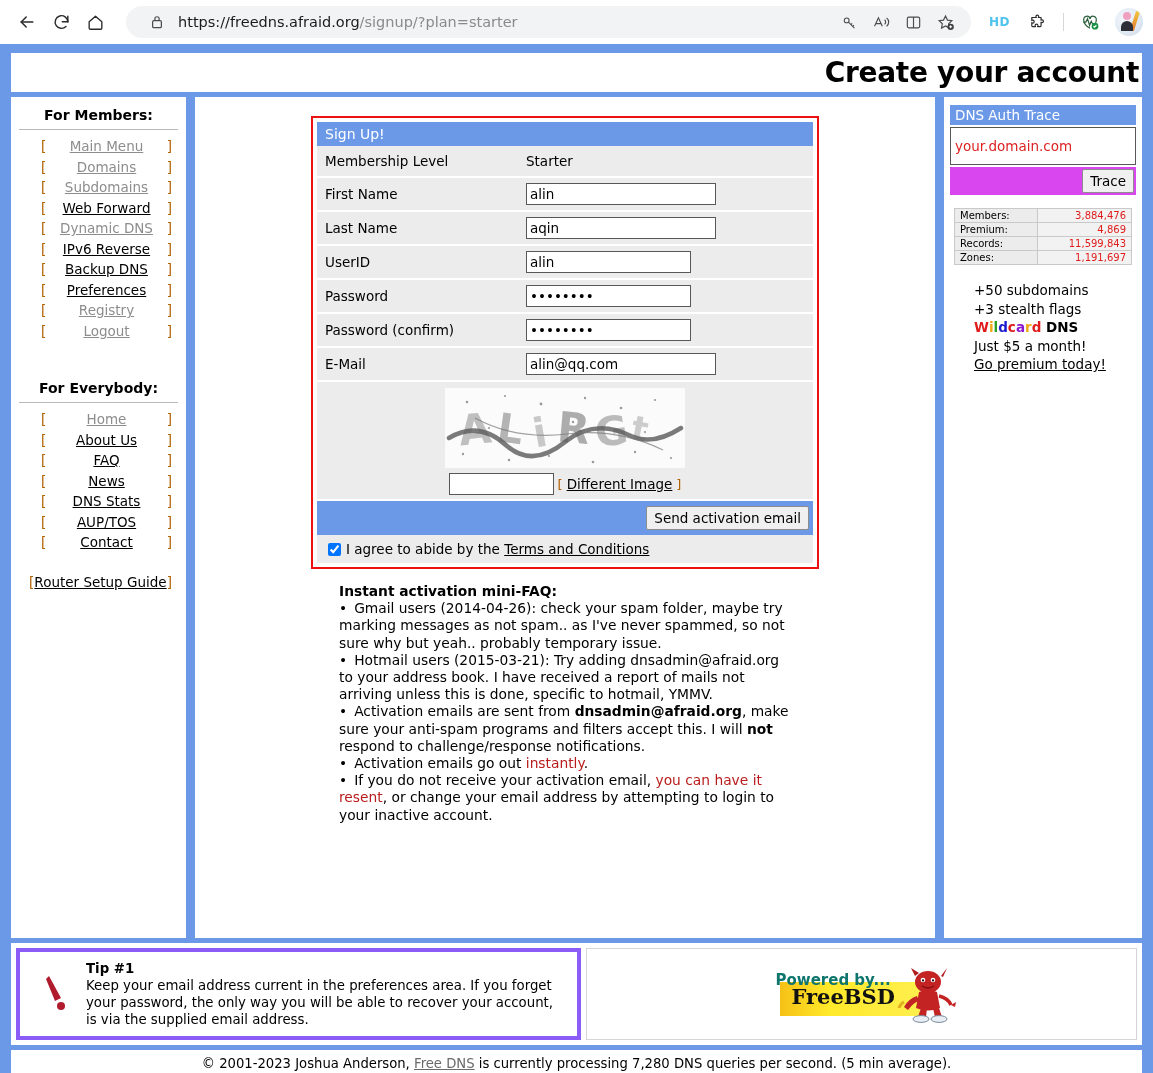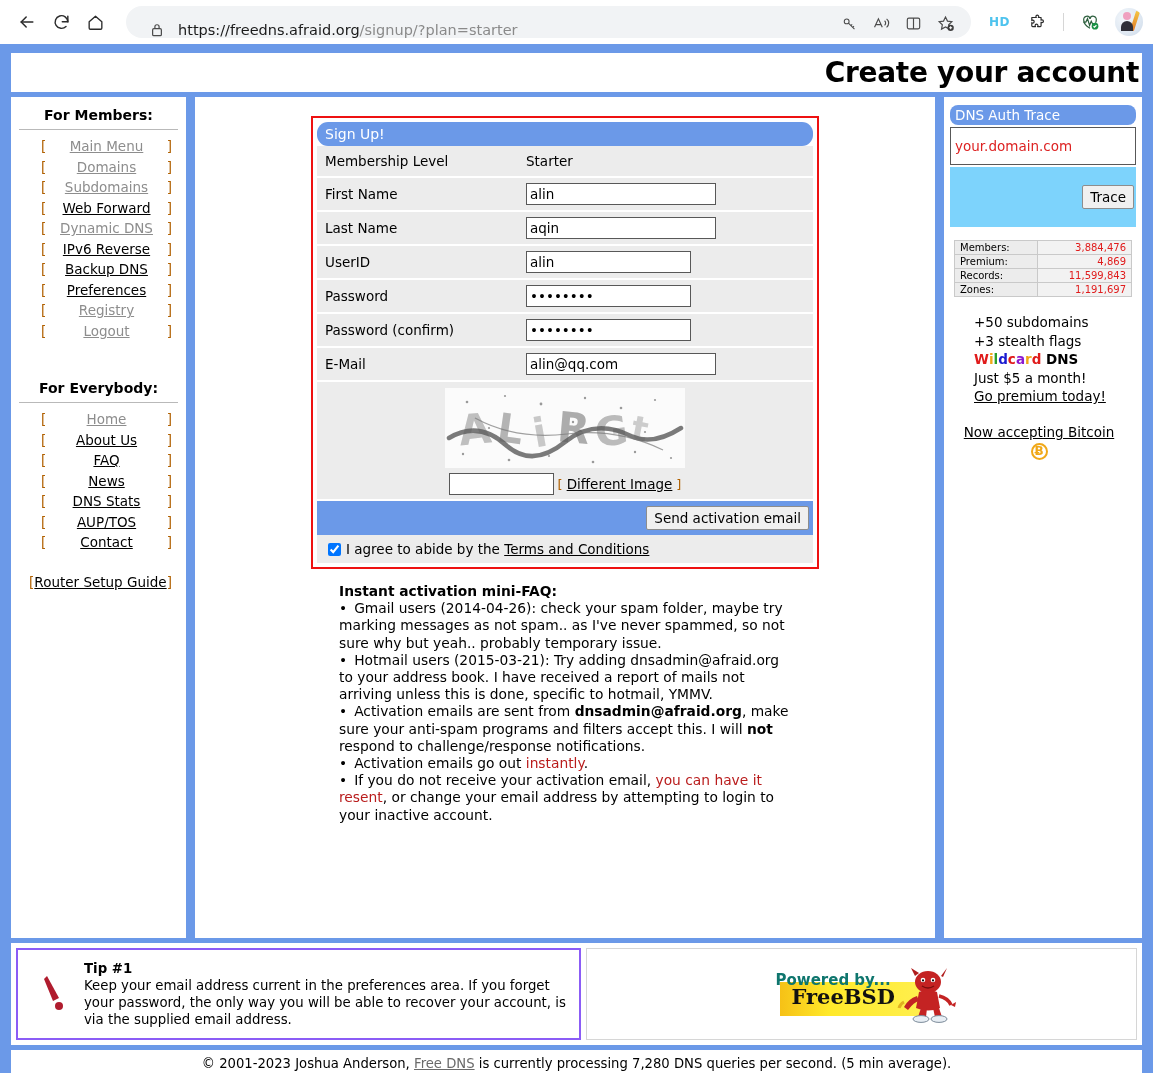--- a/index.html
+++ b/index.html
@@ -31,21 +31,21 @@
     flex: 0 0 auto;
   }
   .nav-btn svg { display: block; }
   .url-wrap {
     flex: 1 1 auto;
     height: 32px;
     margin: 0 6px 0 14px;
     background: #f1f3f5;
     border-radius: 16px;
     display: flex;
-    align-items: flex-end;
+    align-items: center;
     padding: 0 10px;
     box-sizing: border-box;
     min-width: 0;
   }
   .url-lock { margin: 0 14px 0 14px; display:flex; align-items:center; color:#4b4b4b;}
   .url-text {
     font-family: "DejaVu Sans", "Liberation Sans", sans-serif;
     font-size: 14.5px;
     color: #1b1b1b;
     white-space: nowrap;
@@ -171,21 +171,20 @@
     padding: 4px;
     background: #fff;
   }
   table.signup { border-collapse: collapse; width: 100%; background: #fff; }
   table.signup td { padding: 0; }
   .su-head {
     background: #6b99e8;
     color: #ffffff;
     font-size: 14px;
     padding: 4px 8px !important;
-    border-radius: 11px;
   }
   .su-label {
     background: #ececec;
     padding: 7px 0 7px 8px !important;
     width: 198px;
     font-size: 13.5px;
     border-bottom: 2px solid #ffffff;
   }
   .su-value {
     background: #ececec;
@@ -269,38 +268,37 @@
     flex: 0 0 198px;
     background: #ffffff;
     box-sizing: border-box;
     padding: 8px 6px 0 6px;
   }
   .trace-head {
     background: #6b99e8;
     color: #fff;
     font-size: 13.5px;
     padding: 2px 5px;
-    border-radius: 8px;
   }
   .trace-input-wrap { padding: 2px 0; }
   input.trace-input {
     width: 100%;
     box-sizing: border-box;
     font-family: "DejaVu Sans", "Liberation Sans", sans-serif;
     font-size: 13.5px;
     color: #dd2222;
     border: 1px solid #585858;
     padding: 18px 4px;
     height: 23px;
     outline: none;
   }
   .trace-bar {
-    background: #7dd3fc;
+    background: #d946ef;
     text-align: right;
-    padding: 18px 2px;
+    padding: 2px 2px;
   }
   .stats-wrap { margin-top: 13px; padding: 0 4px; }
   table.stats { border-collapse: collapse; width: 100%; font-size: 10px; }
   table.stats td {
     border: 1px solid #c9c9c9;
     padding: 1px 5px;
     background: #ececec;
   }
   table.stats td.k { text-align: left; color: #000; }
   table.stats td.v { text-align: right; color: #e01b1b; background: #f2f2f2;}
@@ -323,21 +321,21 @@
     display: flex;
     margin-top: 5px;
     background: #ffffff;
     height: 102px;
     box-sizing: border-box;
     padding: 5px;
     gap: 5px;
   }
   .tip-box {
     flex: 0 0 565px;
-    border: 2px solid #8b5cf6;
+    border: 4px solid #8b5cf6;
     display: flex;
     align-items: center;
     padding: 6px 10px;
     box-sizing: border-box;
   }
   .tip-icon { width: 56px; flex: 0 0 56px; display:flex; justify-content:center; }
   .tip-text { font-size: 13.3px; line-height: 17px; }
   .tip-text .tip-title { font-weight: bold; }
   .bsd-box {
     flex: 1 1 auto;
@@ -712,24 +710,20 @@
         </div>
 
         <div class="promo">
           <div>+50 subdomains</div>
           <div>+3 stealth flags</div>
           <div class="wc"><span id="wildcard"><span style="color: rgb(224, 27, 27);">W</span><span style="color: rgb(240, 168, 24);">i</span><span style="color: rgb(42, 160, 42);">l</span><span style="color: rgb(26, 26, 208);">d</span><span style="color: rgb(224, 27, 27);">c</span><span style="color: rgb(139, 26, 208);">a</span><span style="color: rgb(240, 168, 24);">r</span><span style="color: rgb(224, 27, 27);">d</span></span><span> DNS</span></div>
           <div>Just $5 a month!</div>
           <div><a href="#">Go premium today!</a></div>
         </div>
 
-        <div class="btc-row">
-          <a href="#">Now accepting Bitcoin</a>
-          <div class="btc-coin">Ƀ</div>
-        </div>
       </div>
     </div>
 
     <div class="tips-row">
       <div class="tip-box">
         <div class="tip-icon">
           <svg width="34" height="52" viewBox="0 0 34 52">
             <path d="M8 8 L20 30 L14 33 L5 11 Z" fill="#b01c2e"></path>
             <circle cx="20" cy="38" r="4" fill="#b01c2e"></circle>
           </svg>

